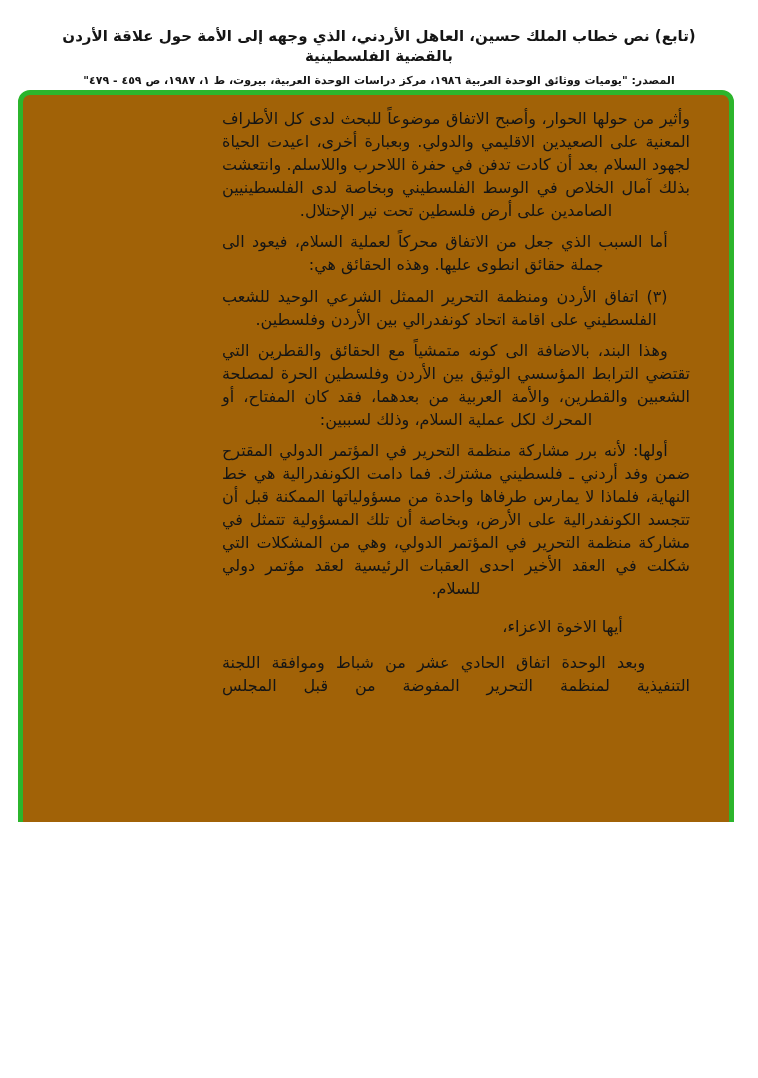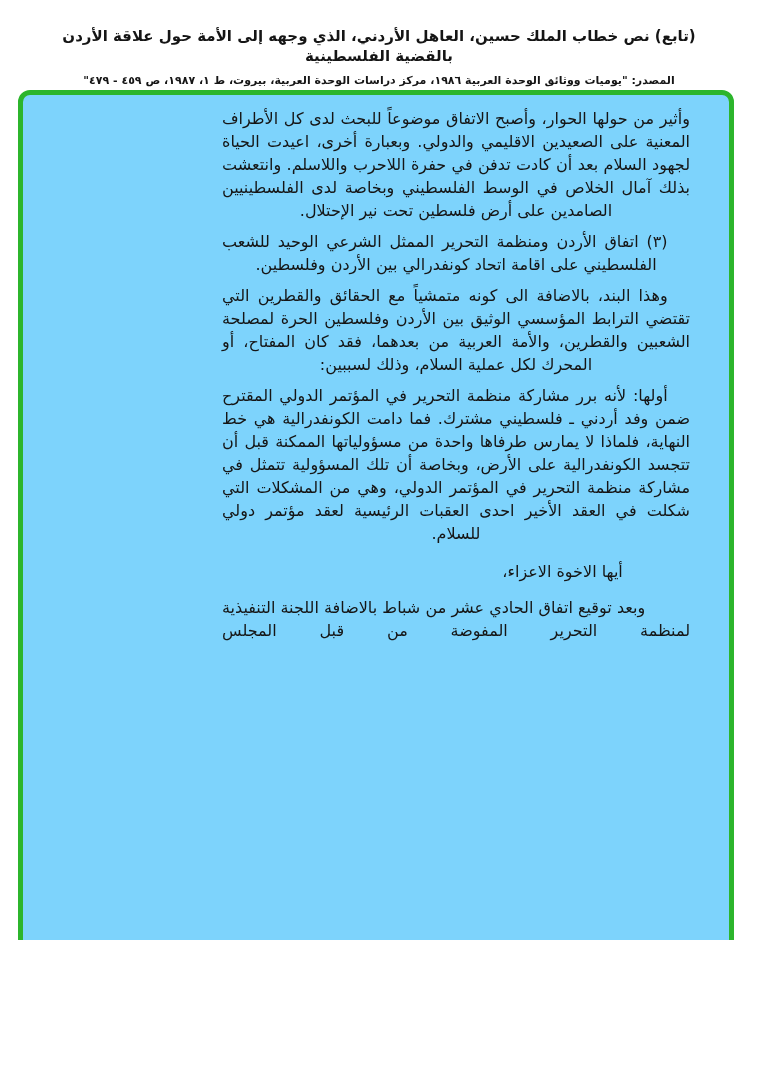--- a/index.html
+++ b/index.html
@@ -1,18 +1,18 @@
 <!DOCTYPE html>
 <html lang="ar"><head>
 <meta charset="utf-8">
 <style>
   html,body { margin:0; padding:0; background:#ffffff; }
   .page {
     position:relative;
-    width:758px; height:940px;
+    width:758px; height:822px;
     background:#ffffff;
     font-family:"DejaVu Sans", sans-serif;
     color:#151515;
     overflow:hidden;
   }
   .header {
     position:absolute; top:26px; left:0; right:0;
     text-align:center; direction:rtl;
   }
   .title {
@@ -22,21 +22,21 @@
   .source {
     font-weight:bold; font-size:11px; margin-top:8px;
     padding:0 55px;
   }
   .frame {
     position:absolute; left:18px; top:90px;
     width:716px; height:939px;
     border:5px solid #2cb52c;
     border-radius:12px;
     box-sizing:border-box;
-    background:#7dd3fc;
+    background:#a16207;
   }
   .text-col {
     position:absolute; top:12px; right:39px;
     width:468px;
     direction:rtl;
     font-size:16px; line-height:23px;
   }
   .text-col p {
     margin:0 0 6px 0;
     text-align:justify;
@@ -73,32 +73,33 @@
   <div class="header">
     <div class="title">(تابع) نص خطاب الملك حسين، العاهل الأردني، الذي وجهه إلى الأمة حول علاقة الأردن بالقضية الفلسطينية</div>
     <div class="source">المصدر: "يوميات ووثائق الوحدة العربية ١٩٨٦، مركز دراسات الوحدة العربية، بيروت، ط ١، ١٩٨٧، ص ٤٥٩ - ٤٧٩"</div>
   </div>
 
   <div class="frame" style="border-color: rgb(44, 181, 44);">
     <div class="text-col">
 
       <p class="cont">وأثير من حولها الحوار، وأصبح الاتفاق موضوعاً للبحث لدى كل الأطراف المعنية على الصعيدين الاقليمي والدولي. وبعبارة أخرى، اعيدت الحياة لجهود السلام بعد أن كادت تدفن في حفرة اللاحرب واللاسلم. وانتعشت بذلك آمال الخلاص في الوسط الفلسطيني وبخاصة لدى الفلسطينيين الصامدين على أرض فلسطين تحت نير الإحتلال.</p>
 
+      <p class="new lead">أما السبب الذي جعل من الاتفاق محركاً لعملية السلام، فيعود الى جملة حقائق انطوى عليها. وهذه الحقائق هي:</p>
 
 
 
       <p class="item item-end">(٣) اتفاق الأردن ومنظمة التحرير الممثل الشرعي الوحيد للشعب الفلسطيني على اقامة اتحاد كونفدرالي بين الأردن وفلسطين.</p>
 
       <p class="new mid">وهذا البند، بالاضافة الى كونه متمشياً مع الحقائق والقطرين التي تقتضي الترابط المؤسسي الوثيق بين الأردن وفلسطين الحرة لمصلحة الشعبين والقطرين، والأمة العربية من بعدهما، فقد كان المفتاح، أو المحرك لكل عملية السلام، وذلك لسببين:</p>
 
       <p class="new mid">أولها: لأنه برر مشاركة منظمة التحرير في المؤتمر الدولي المقترح ضمن وفد أردني ـ فلسطيني مشترك. فما دامت الكونفدرالية هي خط النهاية، فلماذا لا يمارس طرفاها واحدة من مسؤولياتها الممكنة قبل أن تتجسد الكونفدرالية على الأرض، وبخاصة أن تلك المسؤولية تتمثل في مشاركة منظمة التحرير في المؤتمر الدولي، وهي من المشكلات التي شكلت في العقد الأخير احدى العقبات الرئيسية لعقد مؤتمر دولي للسلام.</p>
 
 
       <p class="voc">أيها الاخوة الاعزاء،</p>
 
-      <p class="new cut">وبعد توقيع اتفاق الحادي عشر من شباط بالاضافة اللجنة التنفيذية لمنظمة التحرير المفوضة من قبل المجلس</p>
+      <p class="new cut">وبعد الوحدة اتفاق الحادي عشر من شباط وموافقة اللجنة التنفيذية لمنظمة التحرير المفوضة من قبل المجلس</p>
 
     </div>
   </div>
 
   <div class="pagenum">٢٥</div>
 
 </div>
 
 </body></html>

